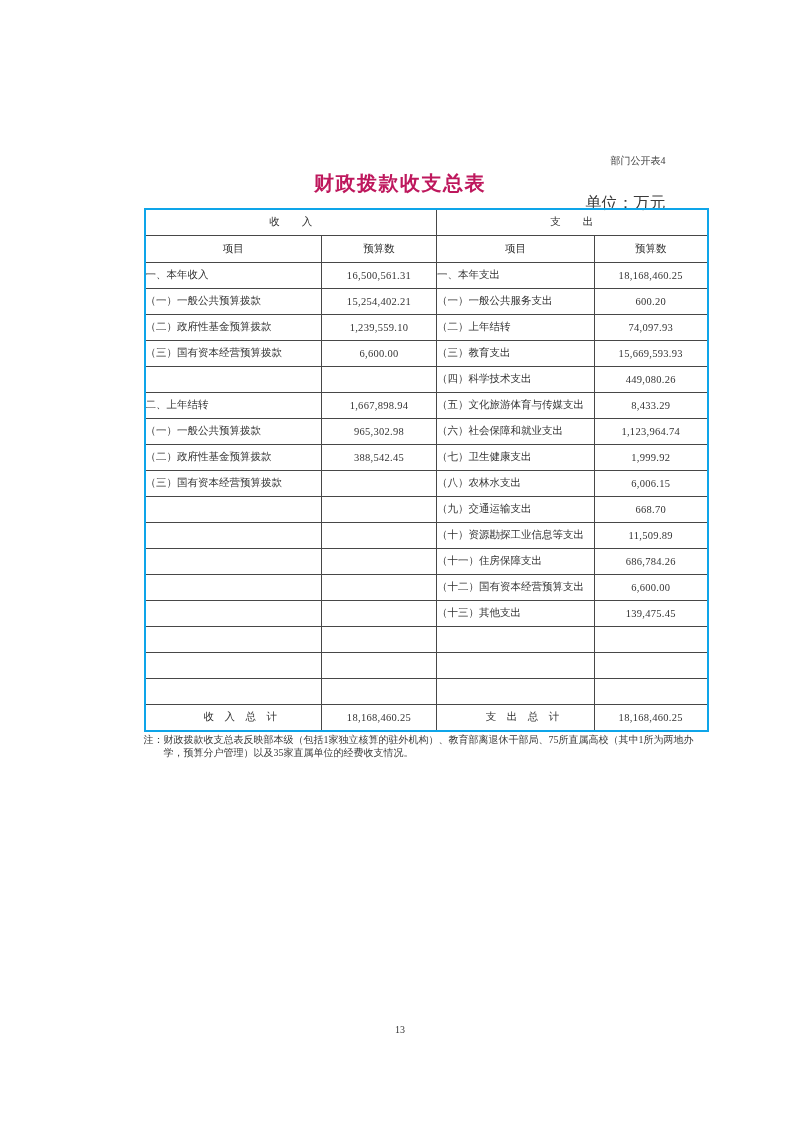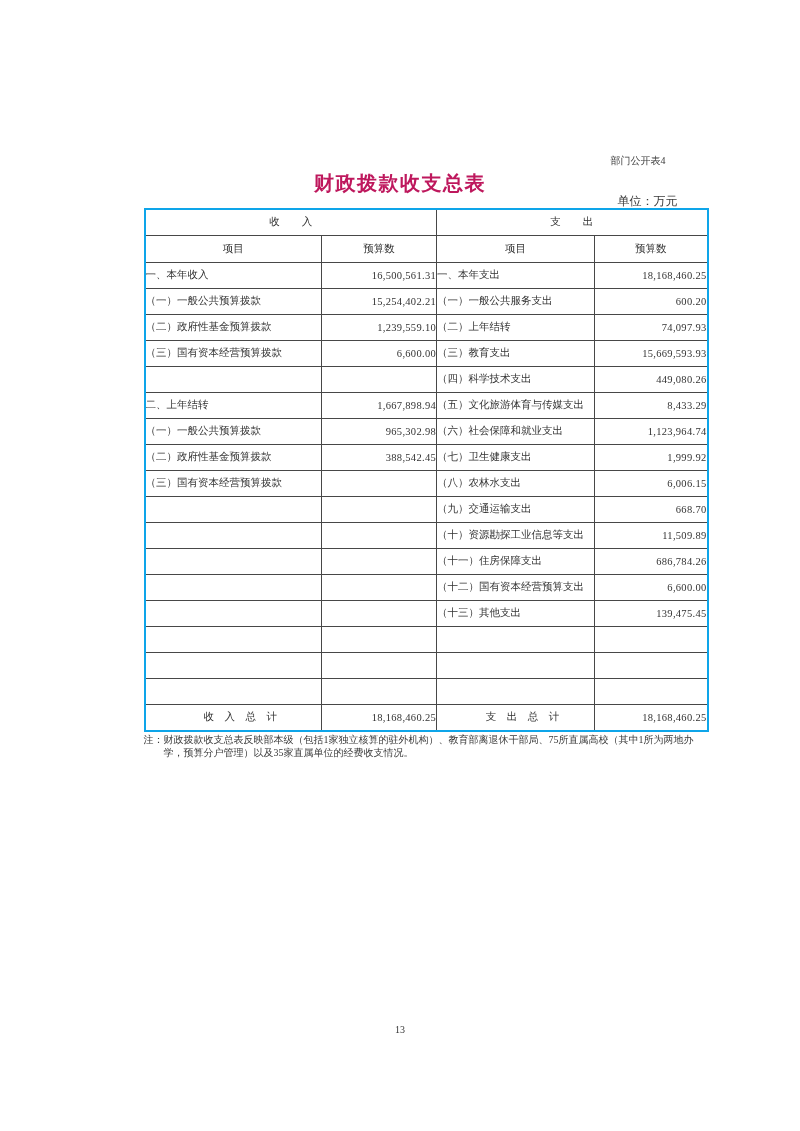--- a/index.html
+++ b/index.html
@@ -31,22 +31,22 @@
     text-align: center;
     font-size: 20px;
     font-weight: bold;
     letter-spacing: 1.5px;
     color: #be185d;
     font-family: "Liberation Sans", "DejaVu Sans", sans-serif;
   }
   .unit-label {
     position: absolute;
     top: 193px;
-    right: 102px;
-    font-size: 12px;
+    right: 114px;
+    font-size: 16px;
     color: #3a3a3a;
   }
   table.budget {
     position: absolute;
     top: 208px;
     left: 123px;
     width: 563px;
     border-collapse: collapse;
     table-layout: fixed;
     border: 2px solid #0ea5e9;
@@ -67,21 +67,21 @@
   th.section-th, th.col-th, td.total-label {
     text-align: center;
   }
   .spread2 { letter-spacing: 2.1em; margin-right: -2.1em; }
   .spread1 { letter-spacing: 1.0em; margin-right: -1.0em; padding-left: 14px; }
   td.label-cell {
     text-align: left;
     padding-left: 6px;
   }
   td.value-cell {
-    text-align: right;
+    text-align: center;
     padding-right: 5px;
     letter-spacing: 0.3px;
   }
   .note {
     position: absolute;
     top: 734px;
     left: 123px;
     width: 556px;
     font-size: 10px;
     line-height: 12.5px;

